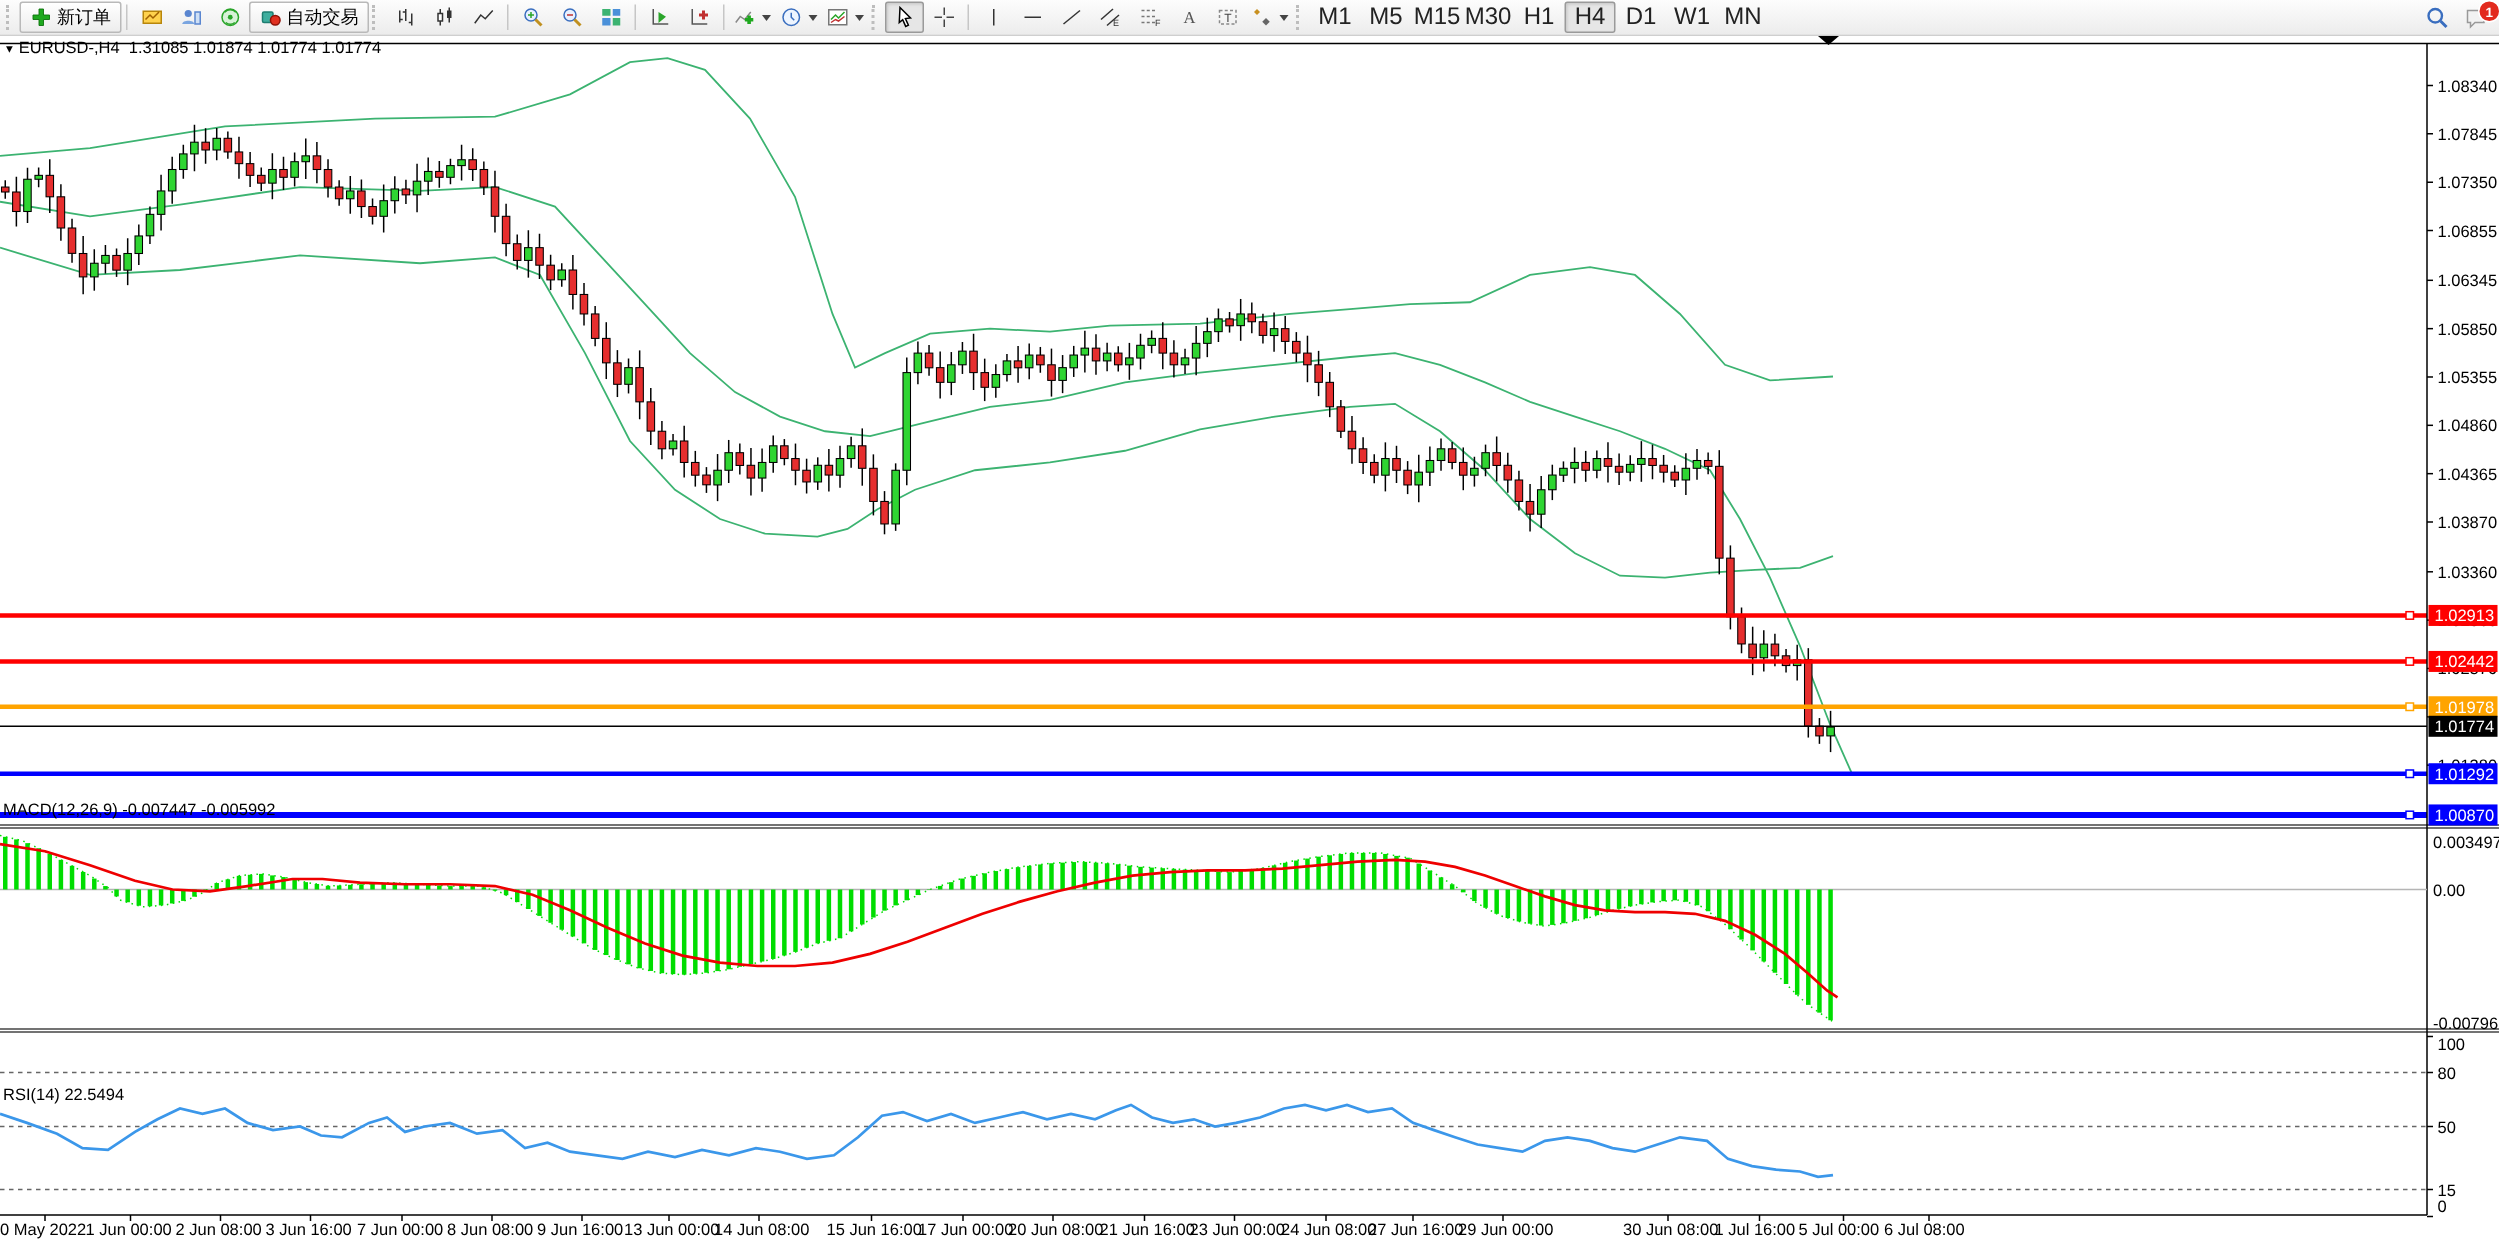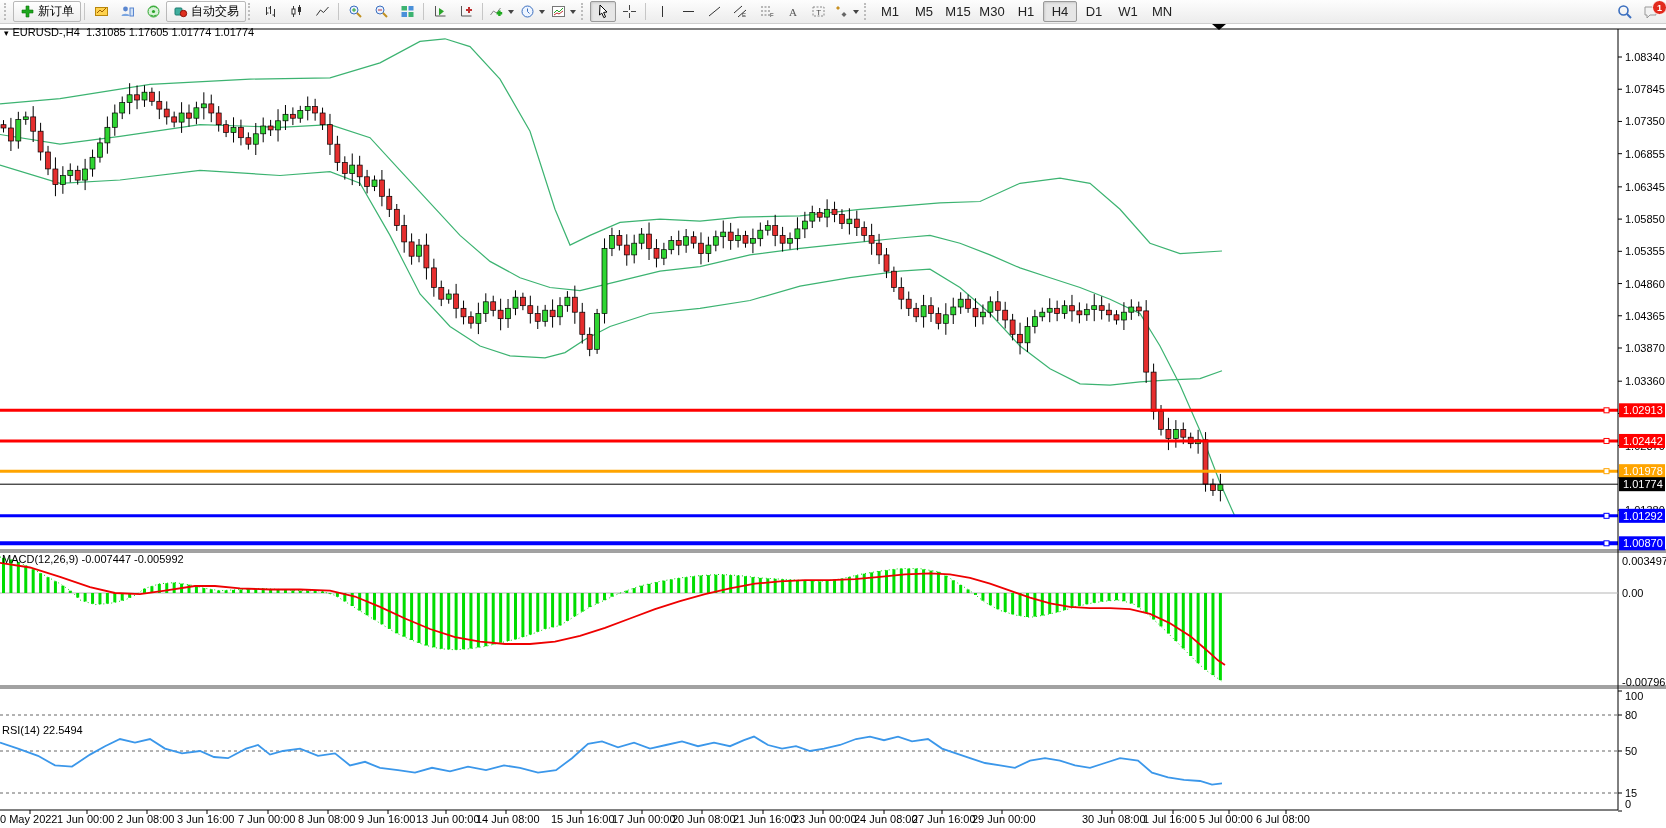--- a/index.html
+++ b/index.html
@@ -12,31 +12,31 @@
   .tb{height:19px;min-width:20px;display:inline-flex;align-items:center;justify-content:center;
       gap:3px;padding:0 2px;border:1px solid transparent;border-radius:2px;font-size:12px;cursor:default}
   .tb.labeled{border:1px solid #b9b9b9;background:linear-gradient(#ffffff,#ededed);padding:0 6px}
   .tb.active{background:#e6e6e6;border-color:#9a9a9a;box-shadow:inset 1px 1px 2px #c9c9c9}
   .tb .caret{width:0;height:0;border-left:3px solid transparent;border-right:3px solid transparent;
              border-top:4px solid #444;margin-left:1px}
   .tb svg{display:block}
   .sep{width:1px;height:17px;background:#c6c6c6;margin:0 3px;flex:0 0 auto}
   .grip{width:3px;height:17px;border-left:2px dotted #bdbdbd;margin:0 4px 0 2px;flex:0 0 auto}
   .spacer{flex:1}
-  .tf{width:28px;justify-content:center;font-size:13px;color:#222}
+  .tf{width:28px;justify-content:center;font-size:16px;color:#222}
   .nbtn{position:relative}
   .badge{position:absolute;top:-2px;right:-4px;width:13px;height:13px;border-radius:50%;
          background:#e22a1d;color:#fff;font-size:9px;font-weight:bold;display:flex;
          align-items:center;justify-content:center;border:1px solid #fff}
   
   #chart-svg{position:absolute;top:23px;left:0;z-index:1}
   .ovl{position:absolute;z-index:3;font-size:11px;color:#000;pointer-events:none;white-space:nowrap}
   #chart-title{top:26px;left:4px}
   #chart-title .arr{font-size:9px;margin-right:4px}
-  #macd-label{top:553px;left:2px}
+  #macd-label{top:534px;left:2px}
   #rsi-label{top:724px;left:2px}
 </style>
 </head>
 <body>
 
 <div class="toolbar" id="toolbar">
     <div class="grip"></div>
     <div class="tb labeled">
       <span>
         <svg width="15" height="15">
@@ -284,21 +284,21 @@
           <path d="M2 3h11v8H7l-3 3v-3H2z" fill="#f2f2f2" stroke="#999"></path>
         </svg>
       </span>
       <span class="badge">1</span>
     </div>
   </div>
 
 <div class="ovl" id="chart-title">
   <span class="arr">▾</span><span>EURUSD-,H4</span>&nbsp;
   <span>1.31085</span>
-  <span>1.17605</span>
+  <span>1.01874</span>
   <span>1.01774</span>
   <span>1.01774</span>
 </div>
 <div class="ovl" id="macd-label">MACD(12,26,9) -0.007447 -0.005992</div>
 <div class="ovl" id="rsi-label">RSI(14) 22.5494</div>
 
 <svg id="chart-svg" width="1666" height="805">
     <g>
       <polyline points="0,80.9 60,75.7 150,61.3 250,56.1 330,54.8 380,39.9 420,18.4 445,15.8 470,23.6 500,56.1 530,108.2 555,186.3 570,222.1 590,212.4 620,199.4 660,196.1 700,198.1 740,194.1 800,192.8 860,186.3 900,183.1 940,179.8 980,178.5 1020,160.3 1060,155.1 1090,160.3 1120,186.3 1150,220.2 1180,230.6 1222,228.0" fill="none" stroke="#3cb371" stroke-width="1.2"></polyline>
       <polyline points="0,111.5 60,121.2 120,113.4 200,101.7 280,104.3 330,101.7 370,114.7 400,147.3 430,179.8 460,212.4 490,238.4 520,254.7 550,264.5 580,267.7 620,257.9 660,248.2 700,243.6 750,231.9 800,225.4 850,220.2 900,215.0 930,212.4 960,220.2 990,231.9 1020,244.9 1050,254.7 1080,264.5 1110,276.2 1140,290.5 1160,323.0 1180,362.1 1200,407.7 1220,459.8 1235,493.6" fill="none" stroke="#3cb371" stroke-width="1.2"></polyline>

